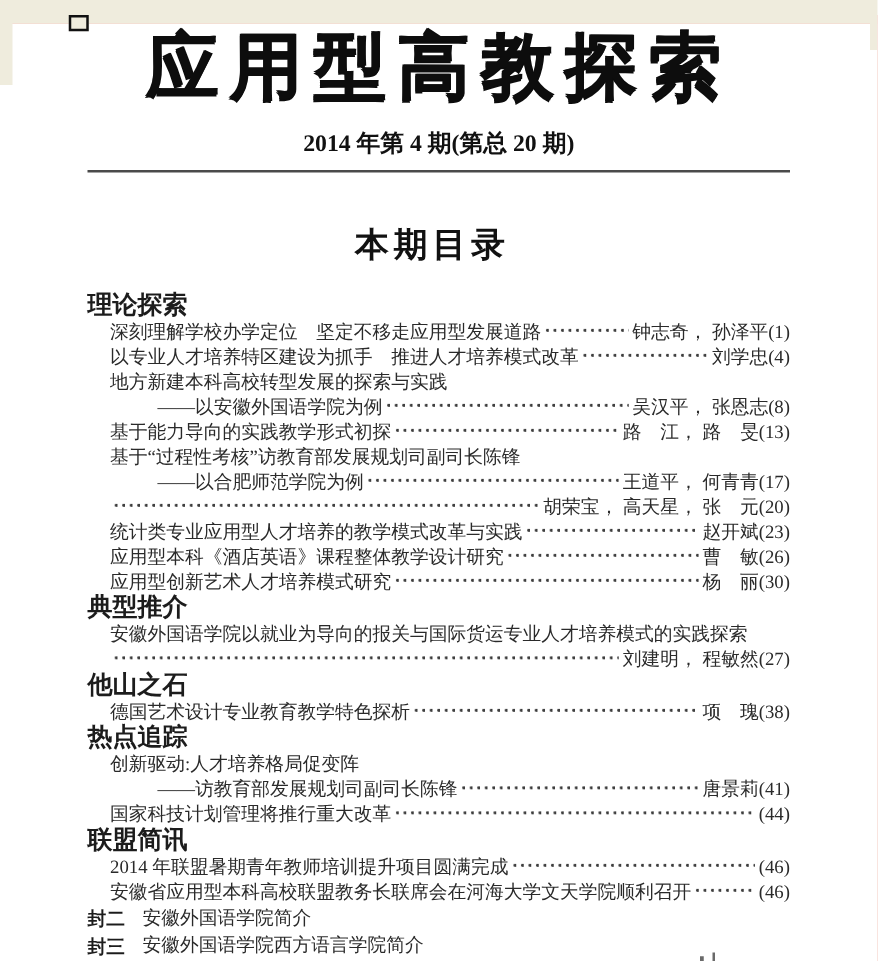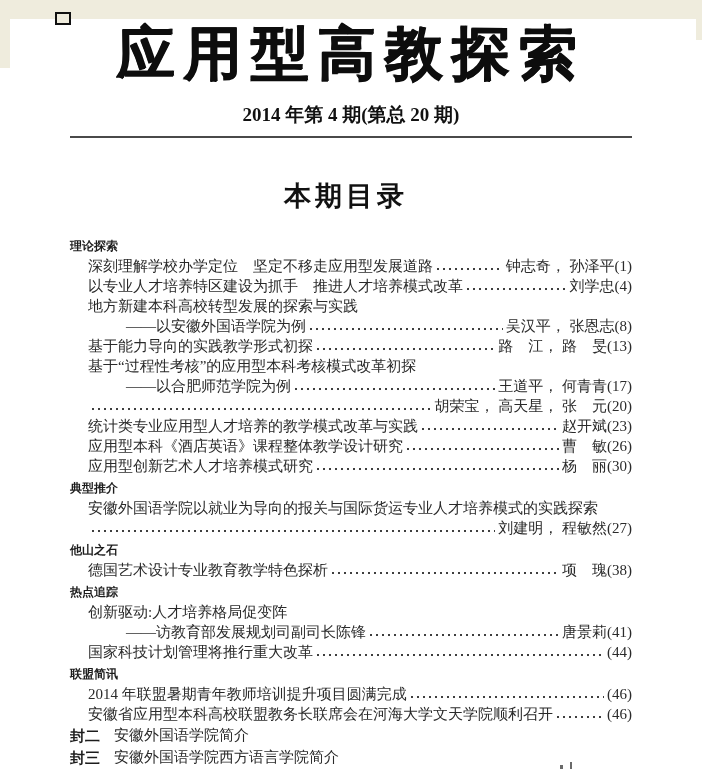--- a/index.html
+++ b/index.html
@@ -23,23 +23,23 @@
     text-shadow:1px 0 0 #0d0d0d, 0 1px 0 #0d0d0d;}
   .issue-line{position:absolute;left:0;top:90px;width:702px;text-align:center;
     font-weight:bold;font-size:19px;color:#111;}
   .head-rule{position:absolute;left:70px;top:124px;width:562px;height:2px;background:#4a4a4a;}
   .toc-title{position:absolute;left:0;top:166px;width:692px;text-align:center;
     font-family:"Liberation Sans","DejaVu Sans",sans-serif;font-weight:bold;
     font-size:27px;letter-spacing:4px;color:#111;}
 
   
   .toc{position:absolute;left:70px;top:222px;width:562px;color:#262626;}
-  .section-heading{font-family:Liberation Sans, sans-serif;
-    font-weight:bold;font-size:12px;line-height:20px;margin-top:2px;color:#1c1c1c;}
-  .toc-row{display:flex;align-items:flex-end;line-height:20px;font-size:15px;color:#2a2a2a;}
+  .section-heading{font-family:Liberation Mono, monospace;
+    font-weight:bold;font-size:20px;line-height:20px;margin-top:2px;color:#1c1c1c;}
+  .toc-row{display:flex;align-items:flex-start;line-height:20px;font-size:15px;color:#2a2a2a;}
   .toc-row .row-title{white-space:pre;flex:0 0 auto;}
   .toc-row.indent0{padding-left:18px;}
   .toc-row.indent1{padding-left:56px;}
   .leader{flex:1 1 auto;height:1em;margin:0 3px;min-width:10px;
     background-image:radial-gradient(circle at 2px 55%, #3e3e3e 1.05px, transparent 1.35px);
     background-size:6px 100%;background-repeat:repeat-x;}
   .row-right{flex:0 0 auto;white-space:pre;}
   .cover-row{display:flex;line-height:21px;font-size:15px;margin-top:1px;}
   .cover-label{font-family:"Liberation Sans","DejaVu Sans",sans-serif;font-weight:bold;
     color:#1c1c1c;white-space:pre;text-align:center;}
@@ -82,21 +82,21 @@
         <span class="row-title">——以安徽外国语学院为例</span>
         <span class="leader"></span>
         <span class="row-right">吴汉平， 张恩志(8)</span>
       </div>
       <div class="toc-row indent0">
         <span class="row-title">基于能力导向的实践教学形式初探</span>
         <span class="leader"></span>
         <span class="row-right">路　江， 路　旻(13)</span>
       </div>
       <div class="toc-row indent0">
-        <span class="row-title">基于“过程性考核”的应用型本科考核模式改革初探</span>
+        <span class="row-title">基于“过程性考核”访教育部发展规划司副司长陈锋</span>
       </div>
       <div class="toc-row indent1">
         <span class="row-title">——以合肥师范学院为例</span>
         <span class="leader"></span>
         <span class="row-right">王道平， 何青青(17)</span>
       </div>
       <div class="toc-row indent0">
         <span class="leader"></span>
         <span class="row-right">胡荣宝， 高天星， 张　元(20)</span>
       </div>

